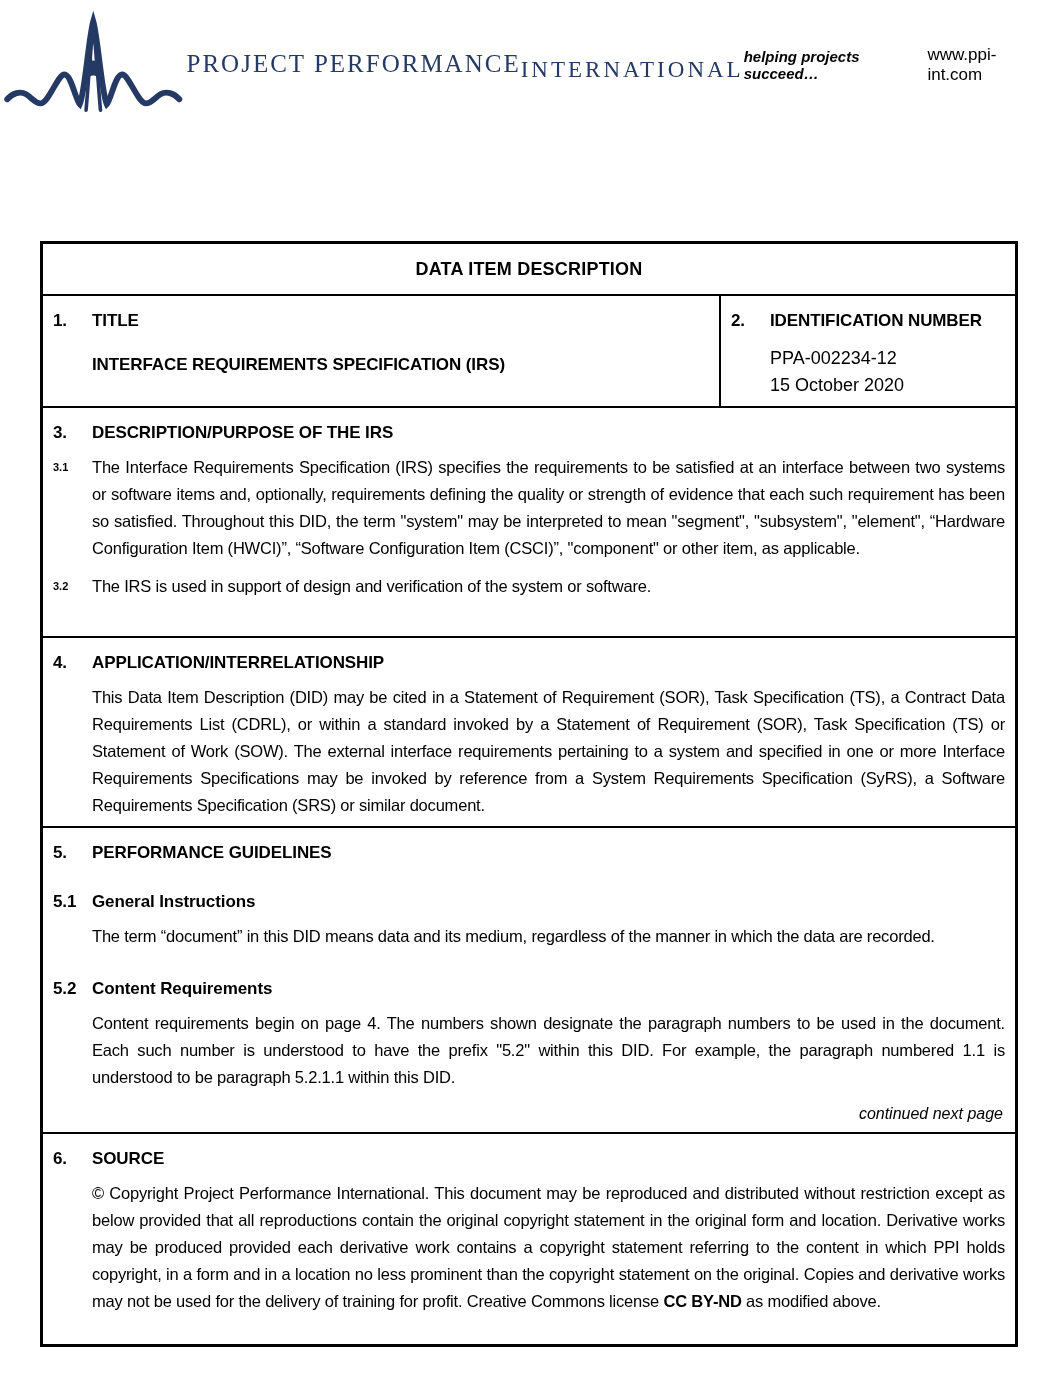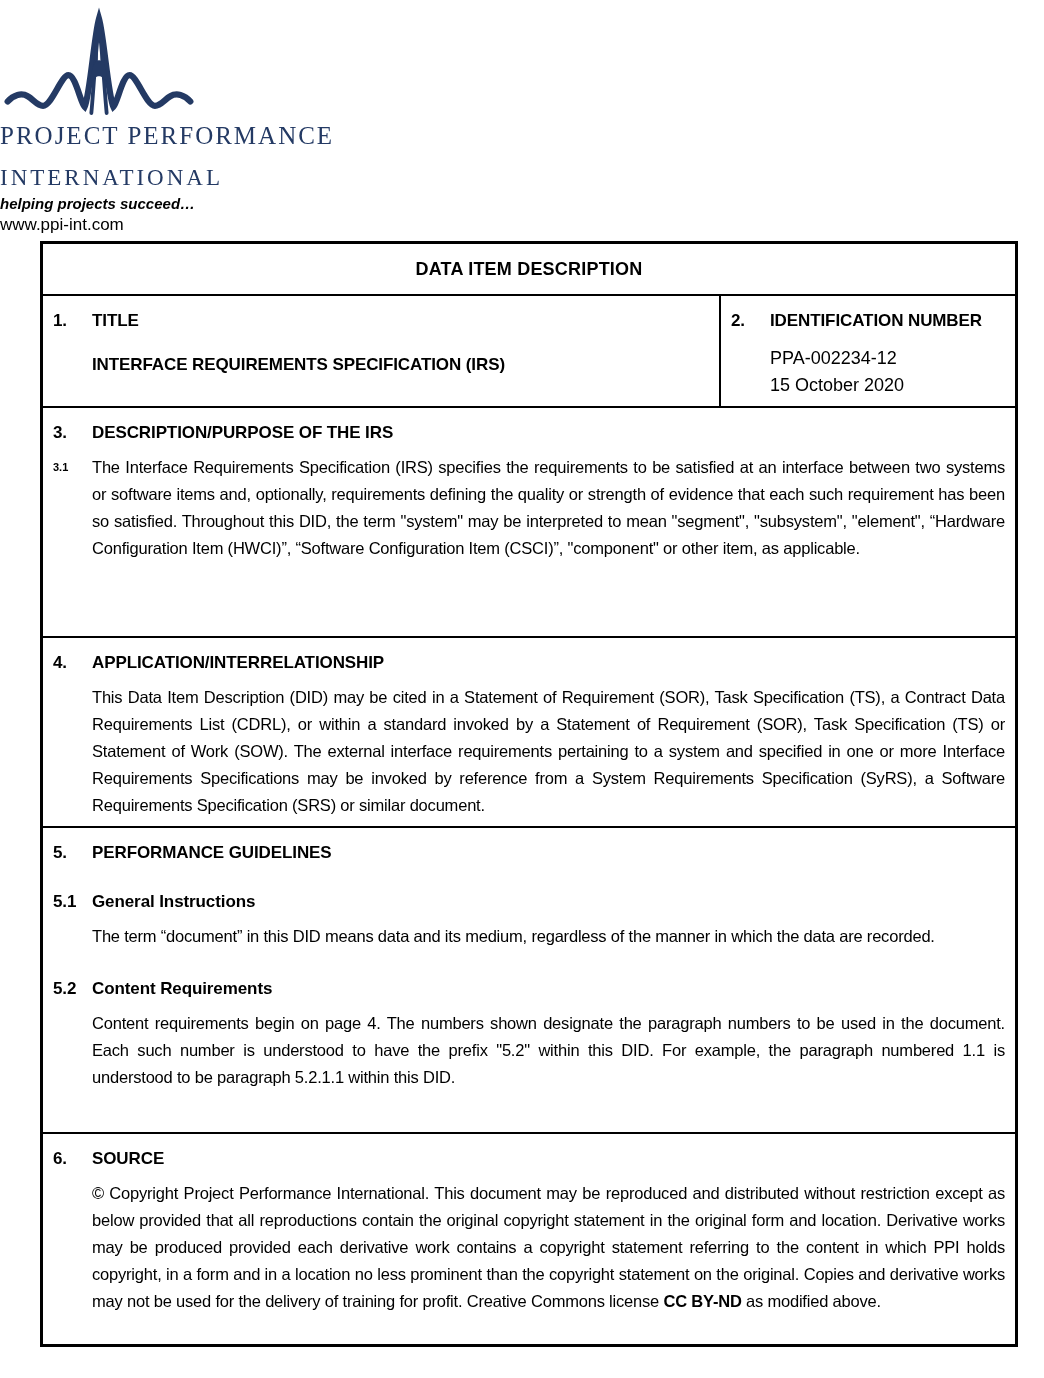--- a/index.html
+++ b/index.html
@@ -12,21 +12,21 @@
     color: #000;
     position: relative;
   }
   .page { width: 1044px; height: 1378px; overflow: hidden; }
 
   
   .logo-block {
     width: 100%;
     padding-top: 6px;
     display: flex;
-    flex-direction: column;
+    align-items: center;
     line-height: 1.15;
   }
   .logo-svg { width: 198px; height: 114px; display: block; }
   .logo-svg .wave { fill: none; stroke: var(--brand); stroke-width: 13; stroke-linecap: round; }
   .logo-svg .inner-arch { fill: none; stroke: var(--brand); stroke-width: 8; stroke-linecap: round; }
   .logo-svg .tine { fill: none; stroke: var(--brand); stroke-width: 7; stroke-linecap: round; }
   .logo-svg .bell { fill: var(--brand); }
   .org-line1 {
     font-family: "Liberation Serif", serif;
     font-size: 25px; letter-spacing: 2px;
@@ -145,20 +145,24 @@
 
     <div class="row section sec3">
       <div class="sec-head">
         <span class="sec-num">3.</span>
         <span>DESCRIPTION/PURPOSE OF THE IRS</span>
       </div>
       <div class="para">
         <span class="para-num">3.1</span>
         <span class="para-text">The Interface Requirements Specification (IRS) specifies the requirements to be satisfied at an interface between two systems or software items and, optionally, requirements defining the quality or strength of evidence that each such requirement has been so satisfied. Throughout this DID, the term "system" may be interpreted to mean "segment", "subsystem", "element", “Hardware Configuration Item (HWCI)”, “Software Configuration Item (CSCI)”, "component" or other item, as applicable.</span>
       </div>
+      <div class="para">
+        <span class="para-num">3.2</span>
+        <span class="para-text">The IRS is used in support of design and verification of the system or software.</span>
+      </div>
     </div>
 
     <div class="row section sec4">
       <div class="sec-head">
         <span class="sec-num">4.</span>
         <span>APPLICATION/INTERRELATIONSHIP</span>
       </div>
       <div class="plain-para">This Data Item Description (DID) may be cited in a Statement of Requirement (SOR), Task Specification (TS), a Contract Data Requirements List (CDRL), or within a standard invoked by a Statement of Requirement (SOR), Task Specification (TS) or Statement of Work (SOW). The external interface requirements pertaining to a system and specified in one or more Interface Requirements Specifications may be invoked by reference from a System Requirements Specification (SyRS), a Software Requirements Specification (SRS) or similar document.</div>
     </div>
 
@@ -170,20 +174,21 @@
       <div class="sub-head">
         <span class="sec-num">5.1</span>
         <span>General Instructions</span>
       </div>
       <div class="plain-para">The term “document” in this DID means data and its medium, regardless of the manner in which the data are recorded.</div>
       <div class="sub-head">
         <span class="sec-num">5.2</span>
         <span>Content Requirements</span>
       </div>
       <div class="plain-para">Content requirements begin on page 4.  The numbers shown designate the paragraph numbers to be used in the document.  Each such number is understood to have the prefix "5.2" within this DID.  For example, the paragraph numbered 1.1 is understood to be paragraph 5.2.1.1 within this DID.</div>
+      <div class="continued">continued next page</div>
     </div>
 
     <div class="row section sec6">
       <div class="sec-head">
         <span class="sec-num">6.</span>
         <span>SOURCE</span>
       </div>
       <div class="plain-para">
         <span>© Copyright Project Performance International. This document may be reproduced and distributed without restriction except as below provided that all reproductions contain the original copyright statement in the original form and location. Derivative works may be produced provided each derivative work contains a copyright statement referring to the content in which PPI holds copyright, in a form and in a location no less prominent than the copyright statement on the original. Copies and derivative works may not be used for the delivery of training for profit.  Creative Commons license </span><b>CC BY-ND</b><span> as modified above.</span>
       </div>

